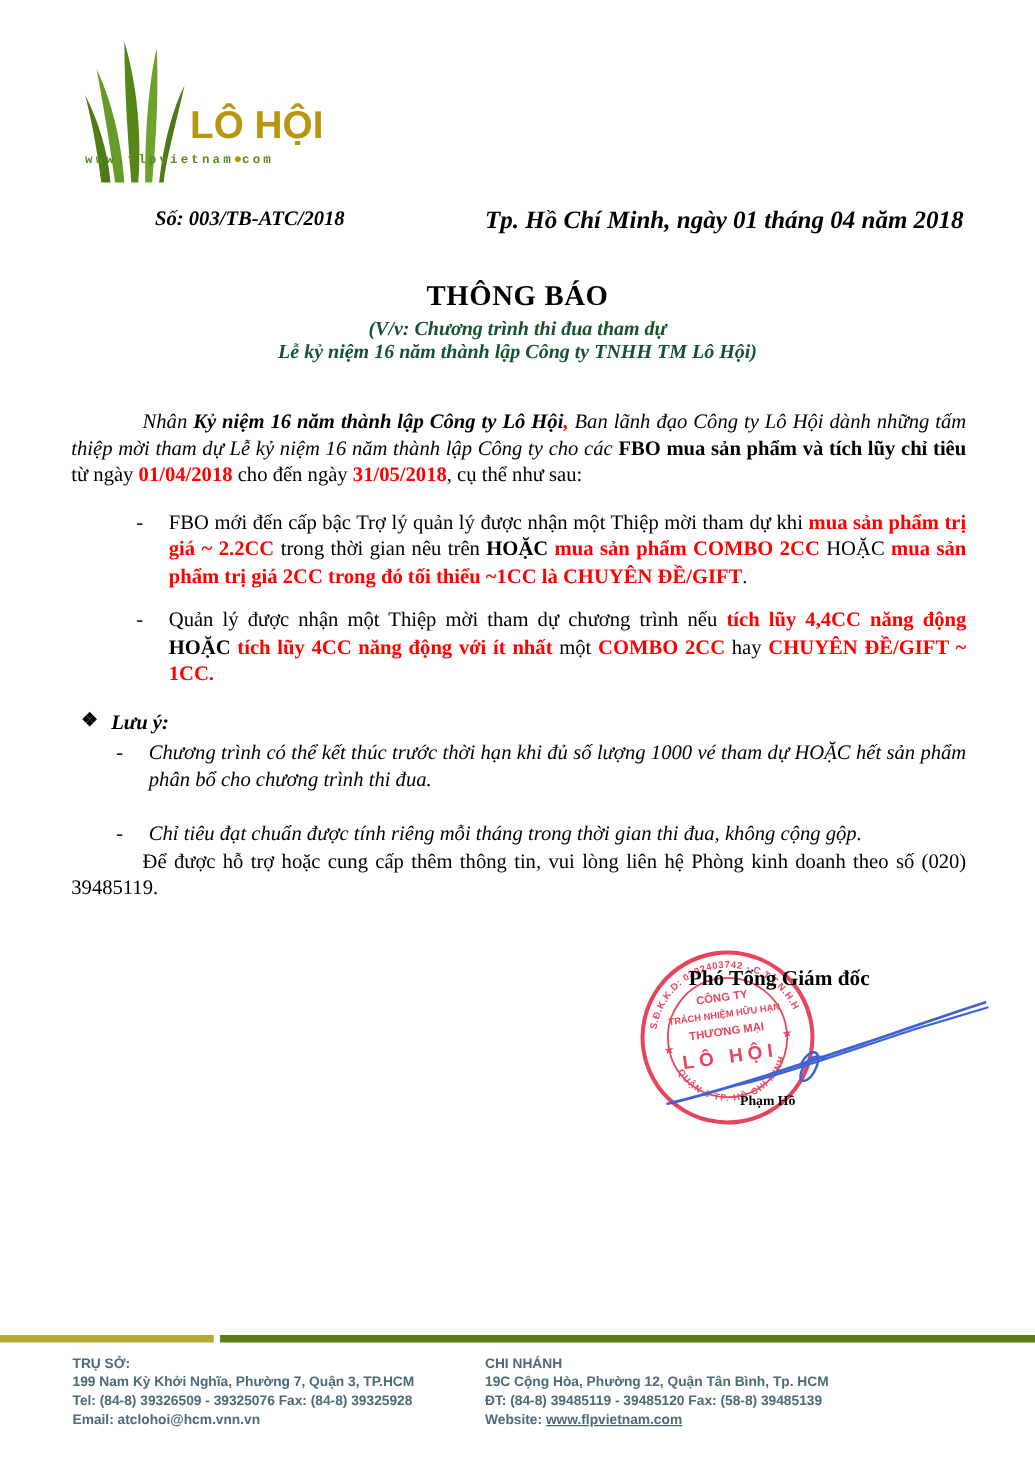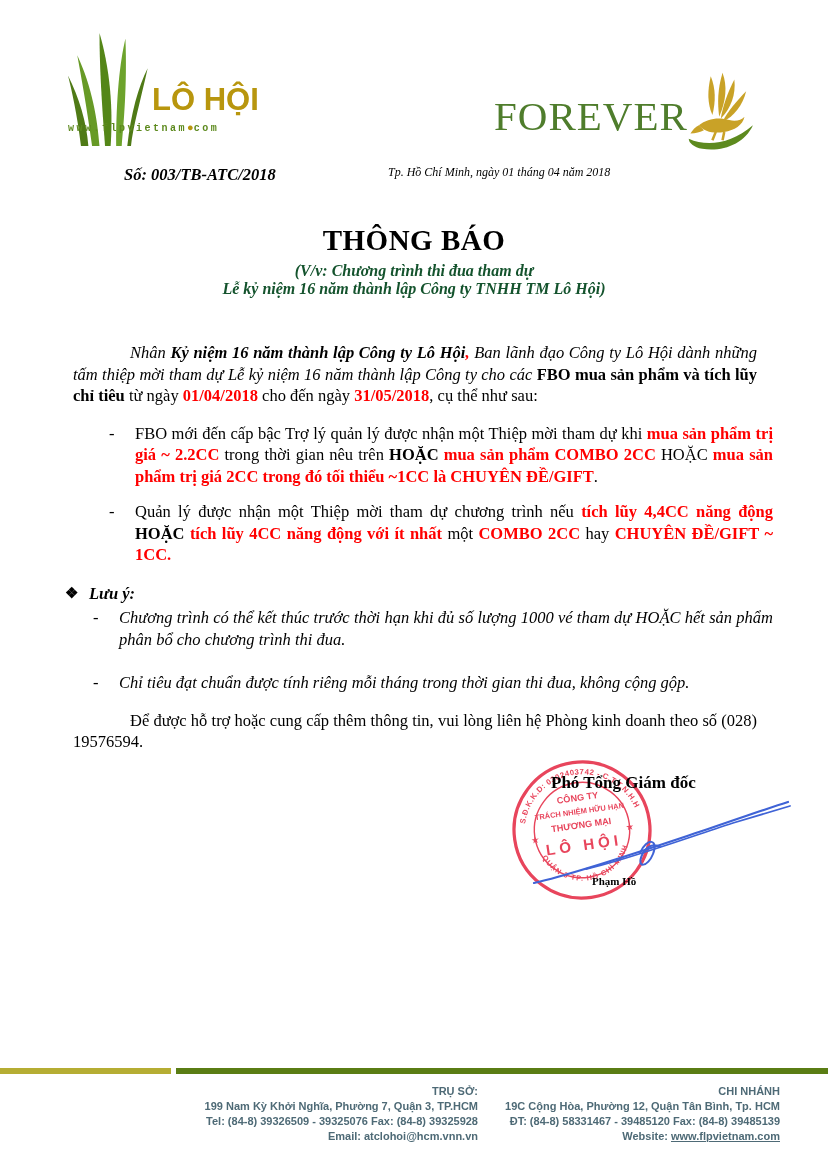--- a/index.html
+++ b/index.html
@@ -14,30 +14,30 @@
   .logo-left .logo-url{position:absolute;left:6px;top:92px;width:184px;font-family:Liberation Mono, monospace;
         font-weight:bold;font-size:10px;letter-spacing:2.5px;color:#5d8a1e;white-space:nowrap;}
   .logo-left .logo-url .dot{color:#b8960e;font-size:11px;letter-spacing:0;}
 
   .logo-right{position:absolute;left:488px;top:70px;width:270px;height:92px;}
   .logo-right .forever-word{position:absolute;left:6px;top:22px;font-family:"Liberation Serif",serif;
         font-size:41px;letter-spacing:1px;color:#4f7d2c;white-space:nowrap;}
   .logo-right .eagle{position:absolute;right:0;top:0;}
 
   .ref-line{position:absolute;left:95px;top:165px;font-weight:bold;font-style:italic;font-size:16.5px;margin-left:29px;}
-  .date-line{position:absolute;left:388px;top:165px;font-weight:normal;font-style:italic;font-size:12px;}
+  .date-line{position:absolute;left:388px;top:165px;font-weight:bold;font-style:italic;font-size:20px;}
 
   
   .title-block{position:absolute;left:0;top:224px;width:828px;text-align:center;}
-  .title-main{font-size:29px;font-weight:bold;letter-spacing:0.5px;margin:0 0 5px 0;}
+  .title-main{font-size:23px;font-weight:bold;letter-spacing:0.5px;margin:0 0 5px 0;}
   .title-sub{font-size:16px;font-weight:bold;font-style:italic;color:#14532d;line-height:18px;margin:0;}
 
   
   .content{position:absolute;left:57px;top:326px;width:716px;font-size:16.5px;line-height:21.5px;}
-  .content p{margin:16px;text-align:justify;}
+  .content p{margin:0;text-align:justify;}
   .intro{text-indent:57px;}
   .seg-b{font-weight:bold;}
   .seg-i{font-style:italic;}
   .seg-r{color:#ff0000;}
 
   .bullets{margin-top:16px;}
   .bullet{display:flex;padding-left:52px;margin-top:0;}
   .bullet + .bullet{margin-top:14px;}
   .b-dash{flex:none;width:26px;}
   .b-text{flex:1;text-align:justify;}
@@ -58,21 +58,21 @@
   .sig-title{position:absolute;left:551px;top:20px;font-weight:bold;font-size:17px;white-space:nowrap;}
   .sig-svg{position:absolute;left:528px;top:38px;}
   .sig-name{position:absolute;left:592px;top:122px;font-weight:bold;font-size:11px;white-space:nowrap;}
   .stamp-text{font-family:"Liberation Sans",sans-serif;font-weight:bold;fill:#e8455c;}
 
   
   .footer{position:absolute;left:0;top:1068px;width:828px;font-family:"Liberation Sans",sans-serif;}
   .rule{position:absolute;top:0;height:6px;}
   .rule-yellow{left:0;width:171px;background:#b5ad33;}
   .rule-green{left:176px;width:652px;background:#5a7d14;}
-  .f-col{position:absolute;top:16px;text-align:right;color:#4e6a76;font-weight:bold;font-size:11px;line-height:15px;}
+  .f-col{position:absolute;top:16px;text-align:left;color:#4e6a76;font-weight:bold;font-size:11px;line-height:15px;}
   .f-left{left:58px;width:420px;}
   .f-right{left:388px;width:392px;}
   .f-link{text-decoration:underline;}
 </style>
 </head>
 <body>
 
 <div class="page">
 
   <div class="logo-left">
@@ -80,33 +80,20 @@
       <path d="M14,124 C10,90 4,64 0,48 C12,72 20,98 22,124 Z" fill="#4f7a16"></path>
       <path d="M26,124 C20,80 14,48 10,26 C26,60 32,96 34,124 Z" fill="#679a26"></path>
       <path d="M40,124 C36,74 34,34 34,2 C48,50 48,96 46,124 Z" fill="#548618"></path>
       <path d="M52,124 C52,70 56,34 62,8 C64,60 60,100 58,124 Z" fill="#6da32c"></path>
       <path d="M64,124 C68,88 76,60 86,40 C78,76 70,104 68,124 Z" fill="#4f7a16"></path>
     </svg>
     <div class="logo-word">LÔ HỘI</div>
     <div class="logo-url"><span>www.flpvietnam</span><span class="dot">●</span><span>com</span></div>
   </div>
 
-  <div class="logo-right">
-    <div class="forever-word">FOREVER</div>
-    <svg class="eagle" width="76" height="90" viewBox="0 0 90 100">
-      <path d="M8,78 C30,88 58,84 84,62 C74,84 48,94 24,90 C14,88 8,83 8,78 Z" fill="#5d8a1e"></path>
-      <path d="M34,4 C30,22 30,36 36,50 C40,34 40,18 34,4 Z" fill="#c9a227"></path>
-      <path d="M48,0 C42,20 42,36 44,52 C52,34 54,16 48,0 Z" fill="#c9a227"></path>
-      <path d="M62,8 C54,24 48,40 46,54 C58,42 64,26 62,8 Z" fill="#c9a227"></path>
-      <path d="M76,22 C66,32 54,46 48,58 C62,52 72,38 76,22 Z" fill="#c9a227"></path>
-      <path d="M20,62 C30,54 44,52 56,56 C64,58 70,56 74,52 C72,62 62,68 50,70 C38,72 26,70 20,62 Z" fill="#c9a227"></path>
-      <path d="M20,62 C16,64 12,68 10,72 C16,72 22,70 26,68 Z" fill="#c9a227"></path>
-      <path d="M40,70 L36,80 M50,70 L48,80" stroke="#c9a227" stroke-width="3" fill="none"></path>
-    </svg>
-  </div>
 
   <div class="ref-line">Số: 003/TB-ATC/2018</div>
   <div class="date-line">Tp. Hồ Chí Minh, ngày 01 tháng 04 năm 2018</div>
 
   <div class="title-block">
     <p class="title-main">THÔNG BÁO</p>
     <p class="title-sub">(V/v: Chương trình thi đua tham dự</p>
     <p class="title-sub">Lễ kỷ niệm 16 năm thành lập Công ty TNHH TM Lô Hội)</p>
   </div>
 
@@ -132,21 +119,21 @@
       <div class="note">
         <span class="b-dash">-</span>
         <span class="b-text">Chương trình có thể kết thúc trước thời hạn khi đủ số lượng 1000 vé tham dự HOẶC hết sản phẩm phân bổ cho chương trình thi đua.</span>
       </div>
       <div class="note">
         <span class="b-dash">-</span>
         <span class="b-text">Chỉ tiêu đạt chuẩn được tính riêng mỗi tháng trong thời gian thi đua, không cộng gộp.</span>
       </div>
     </div>
 
-    <p class="closing">Để được hỗ trợ hoặc cung cấp thêm thông tin, vui lòng liên hệ Phòng kinh doanh theo số (028) 19576594.</p>
+    <p class="closing">Để được hỗ trợ hoặc cung cấp thêm thông tin, vui lòng liên hệ Phòng kinh doanh theo số (020) 39485119.</p>
   </div>
 
   <div class="sig-block">
     <div class="stamp-wrap">
       <svg width="142" height="142" viewBox="0 0 140 140" xmlns="http://www.w3.org/2000/svg" xmlns:xlink="http://www.w3.org/1999/xlink">
         <defs>
           <path id="arcTop" d="M 13,72 A 57,57 0 1 1 127,72"></path>
           <path id="arcBottom" d="M 24,74 A 46,46 0 0 0 116,74"></path>
         </defs>
         <circle cx="70" cy="70" r="67" fill="none" stroke="#e8455c" stroke-width="3.2"></circle>
@@ -181,18 +168,18 @@
     <div class="f-col f-left">
       <div>TRỤ SỞ:</div>
       <div>199 Nam Kỳ Khởi Nghĩa, Phường 7, Quận 3, TP.HCM</div>
       <div>Tel: (84-8) 39326509 - 39325076   Fax: (84-8) 39325928</div>
       <div>Email: atclohoi@hcm.vnn.vn</div>
     </div>
 
     <div class="f-col f-right">
       <div>CHI NHÁNH</div>
       <div>19C Cộng Hòa, Phường 12, Quận Tân Bình, Tp. HCM</div>
-      <div>ĐT: (84-8) 58331467  - 39485120   Fax: (84-8) 39485139</div>
+      <div>ĐT: (84-8) 39485119  - 39485120   Fax: (58-8) 39485139</div>
       <div><span>Website: </span><span class="f-link">www.flpvietnam.com</span></div>
     </div>
   </div>
 
 </div>
 
 </body></html>

